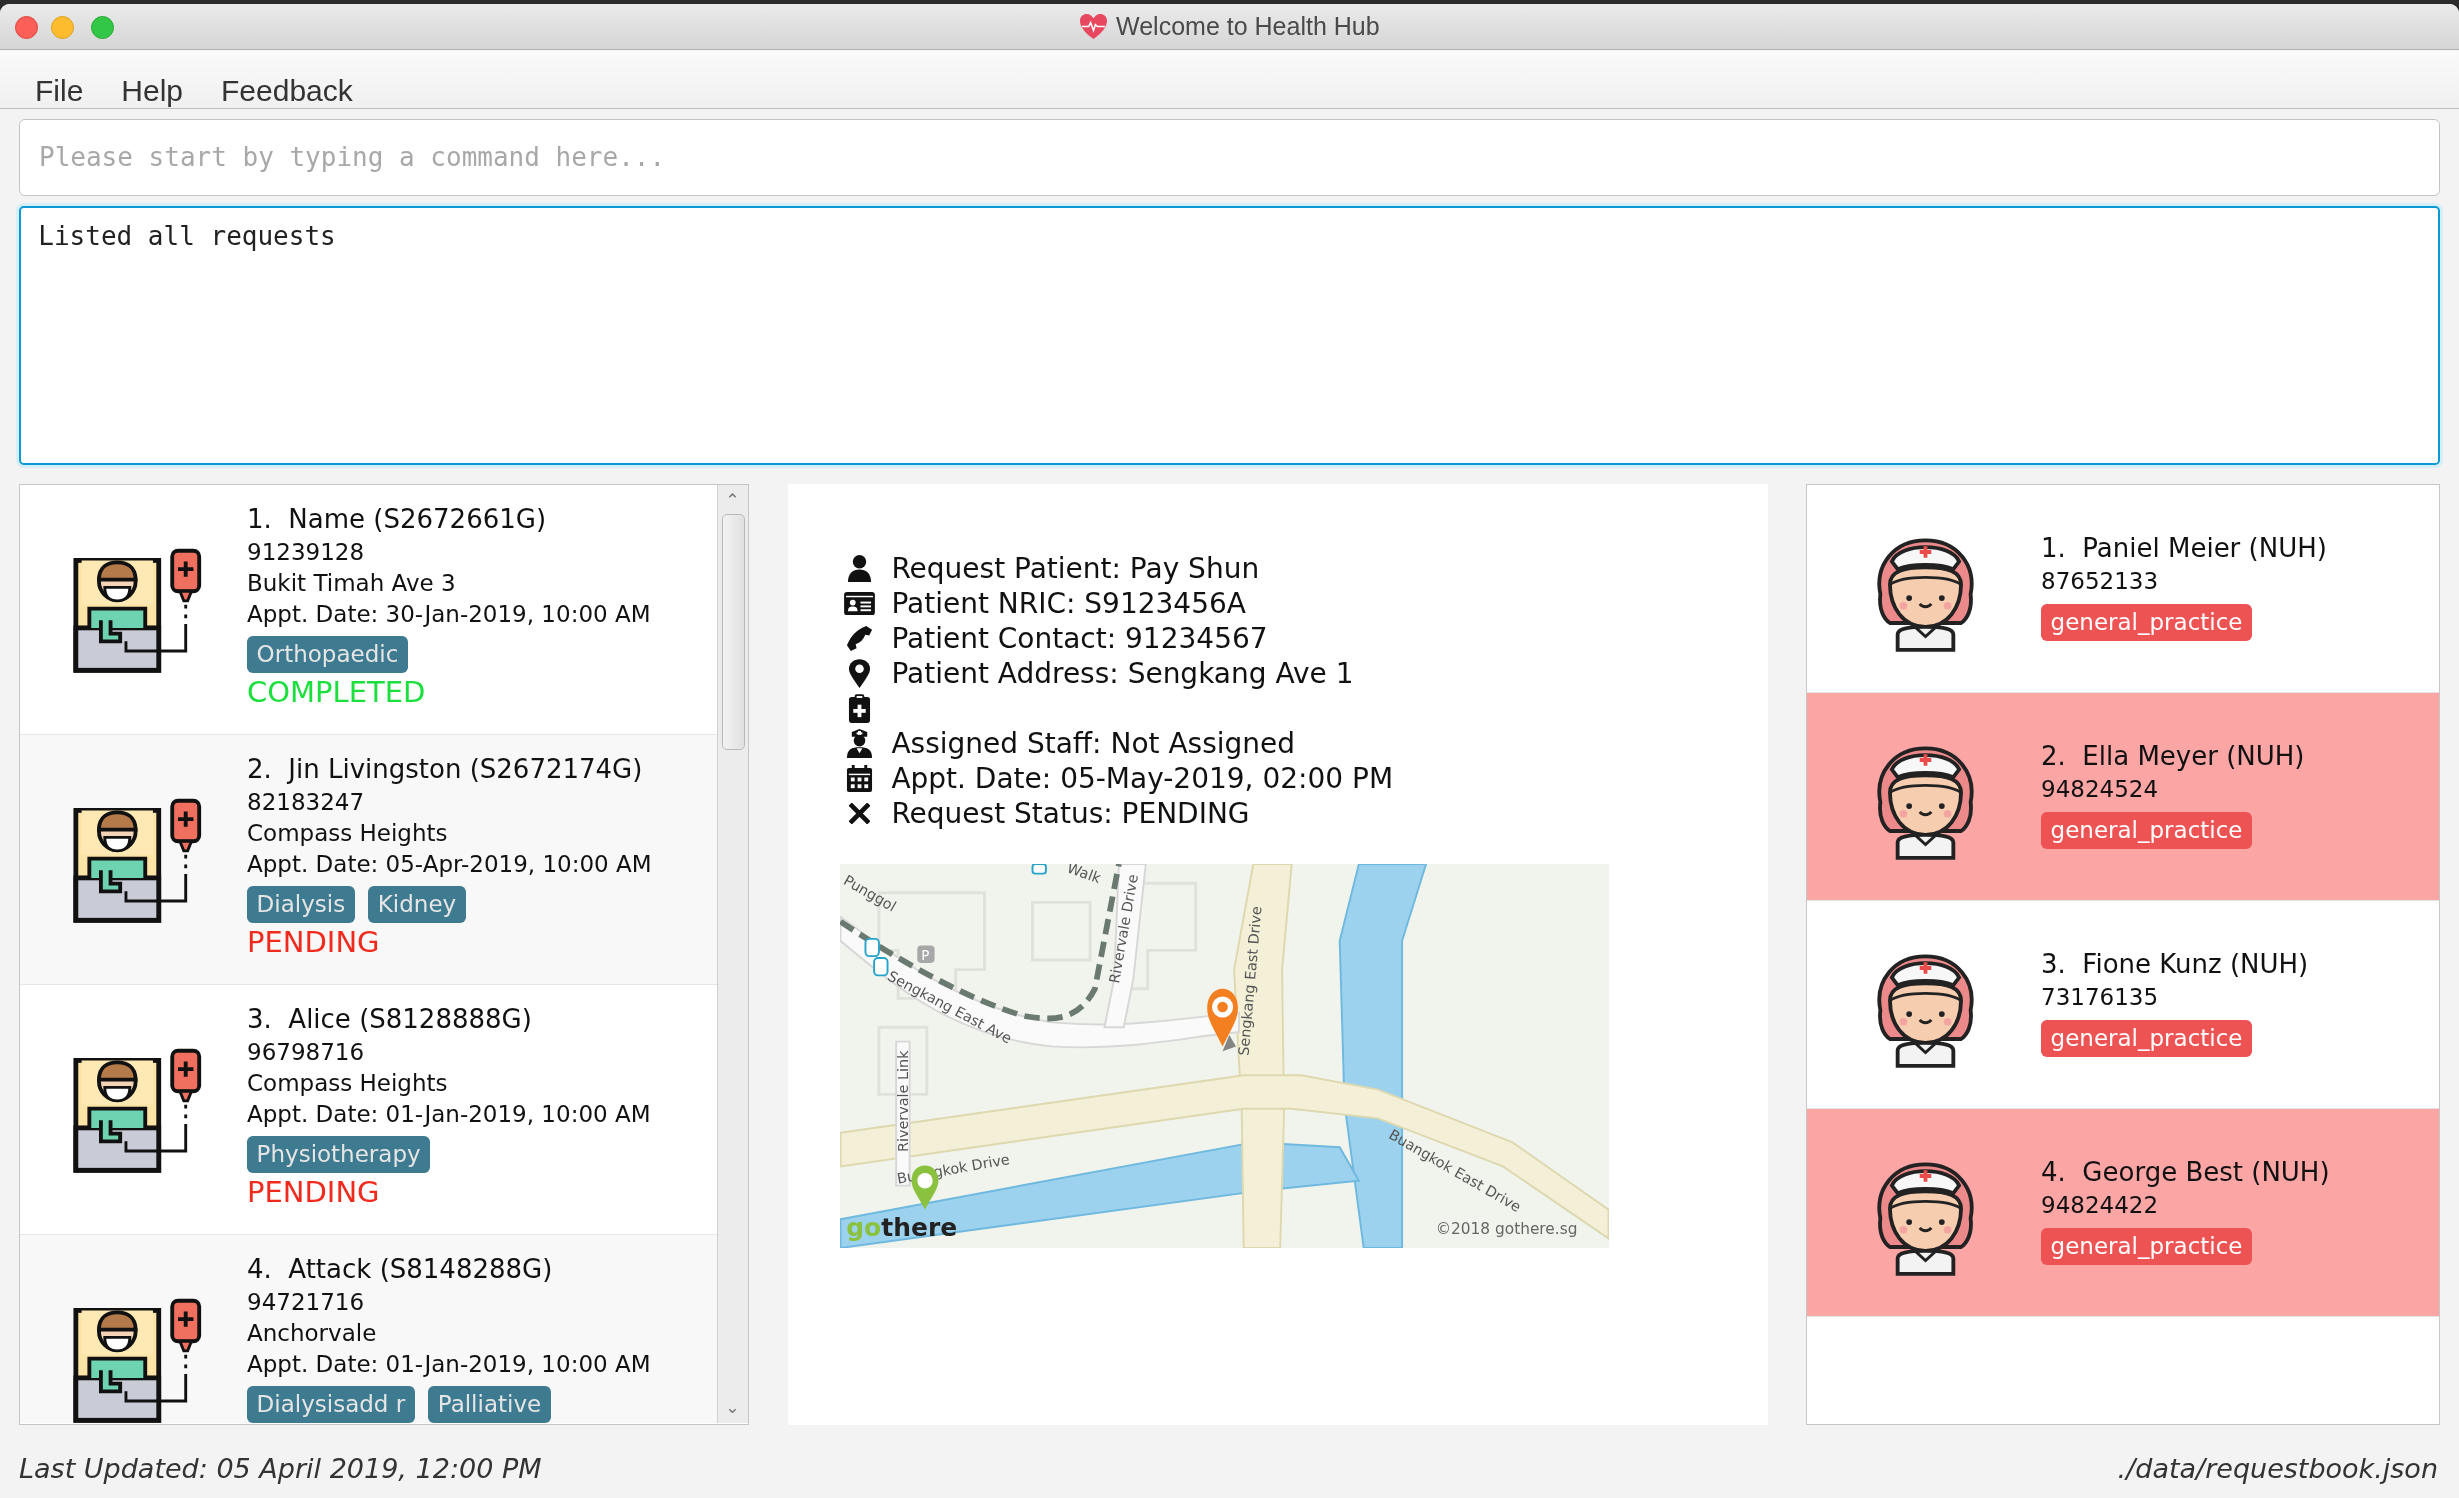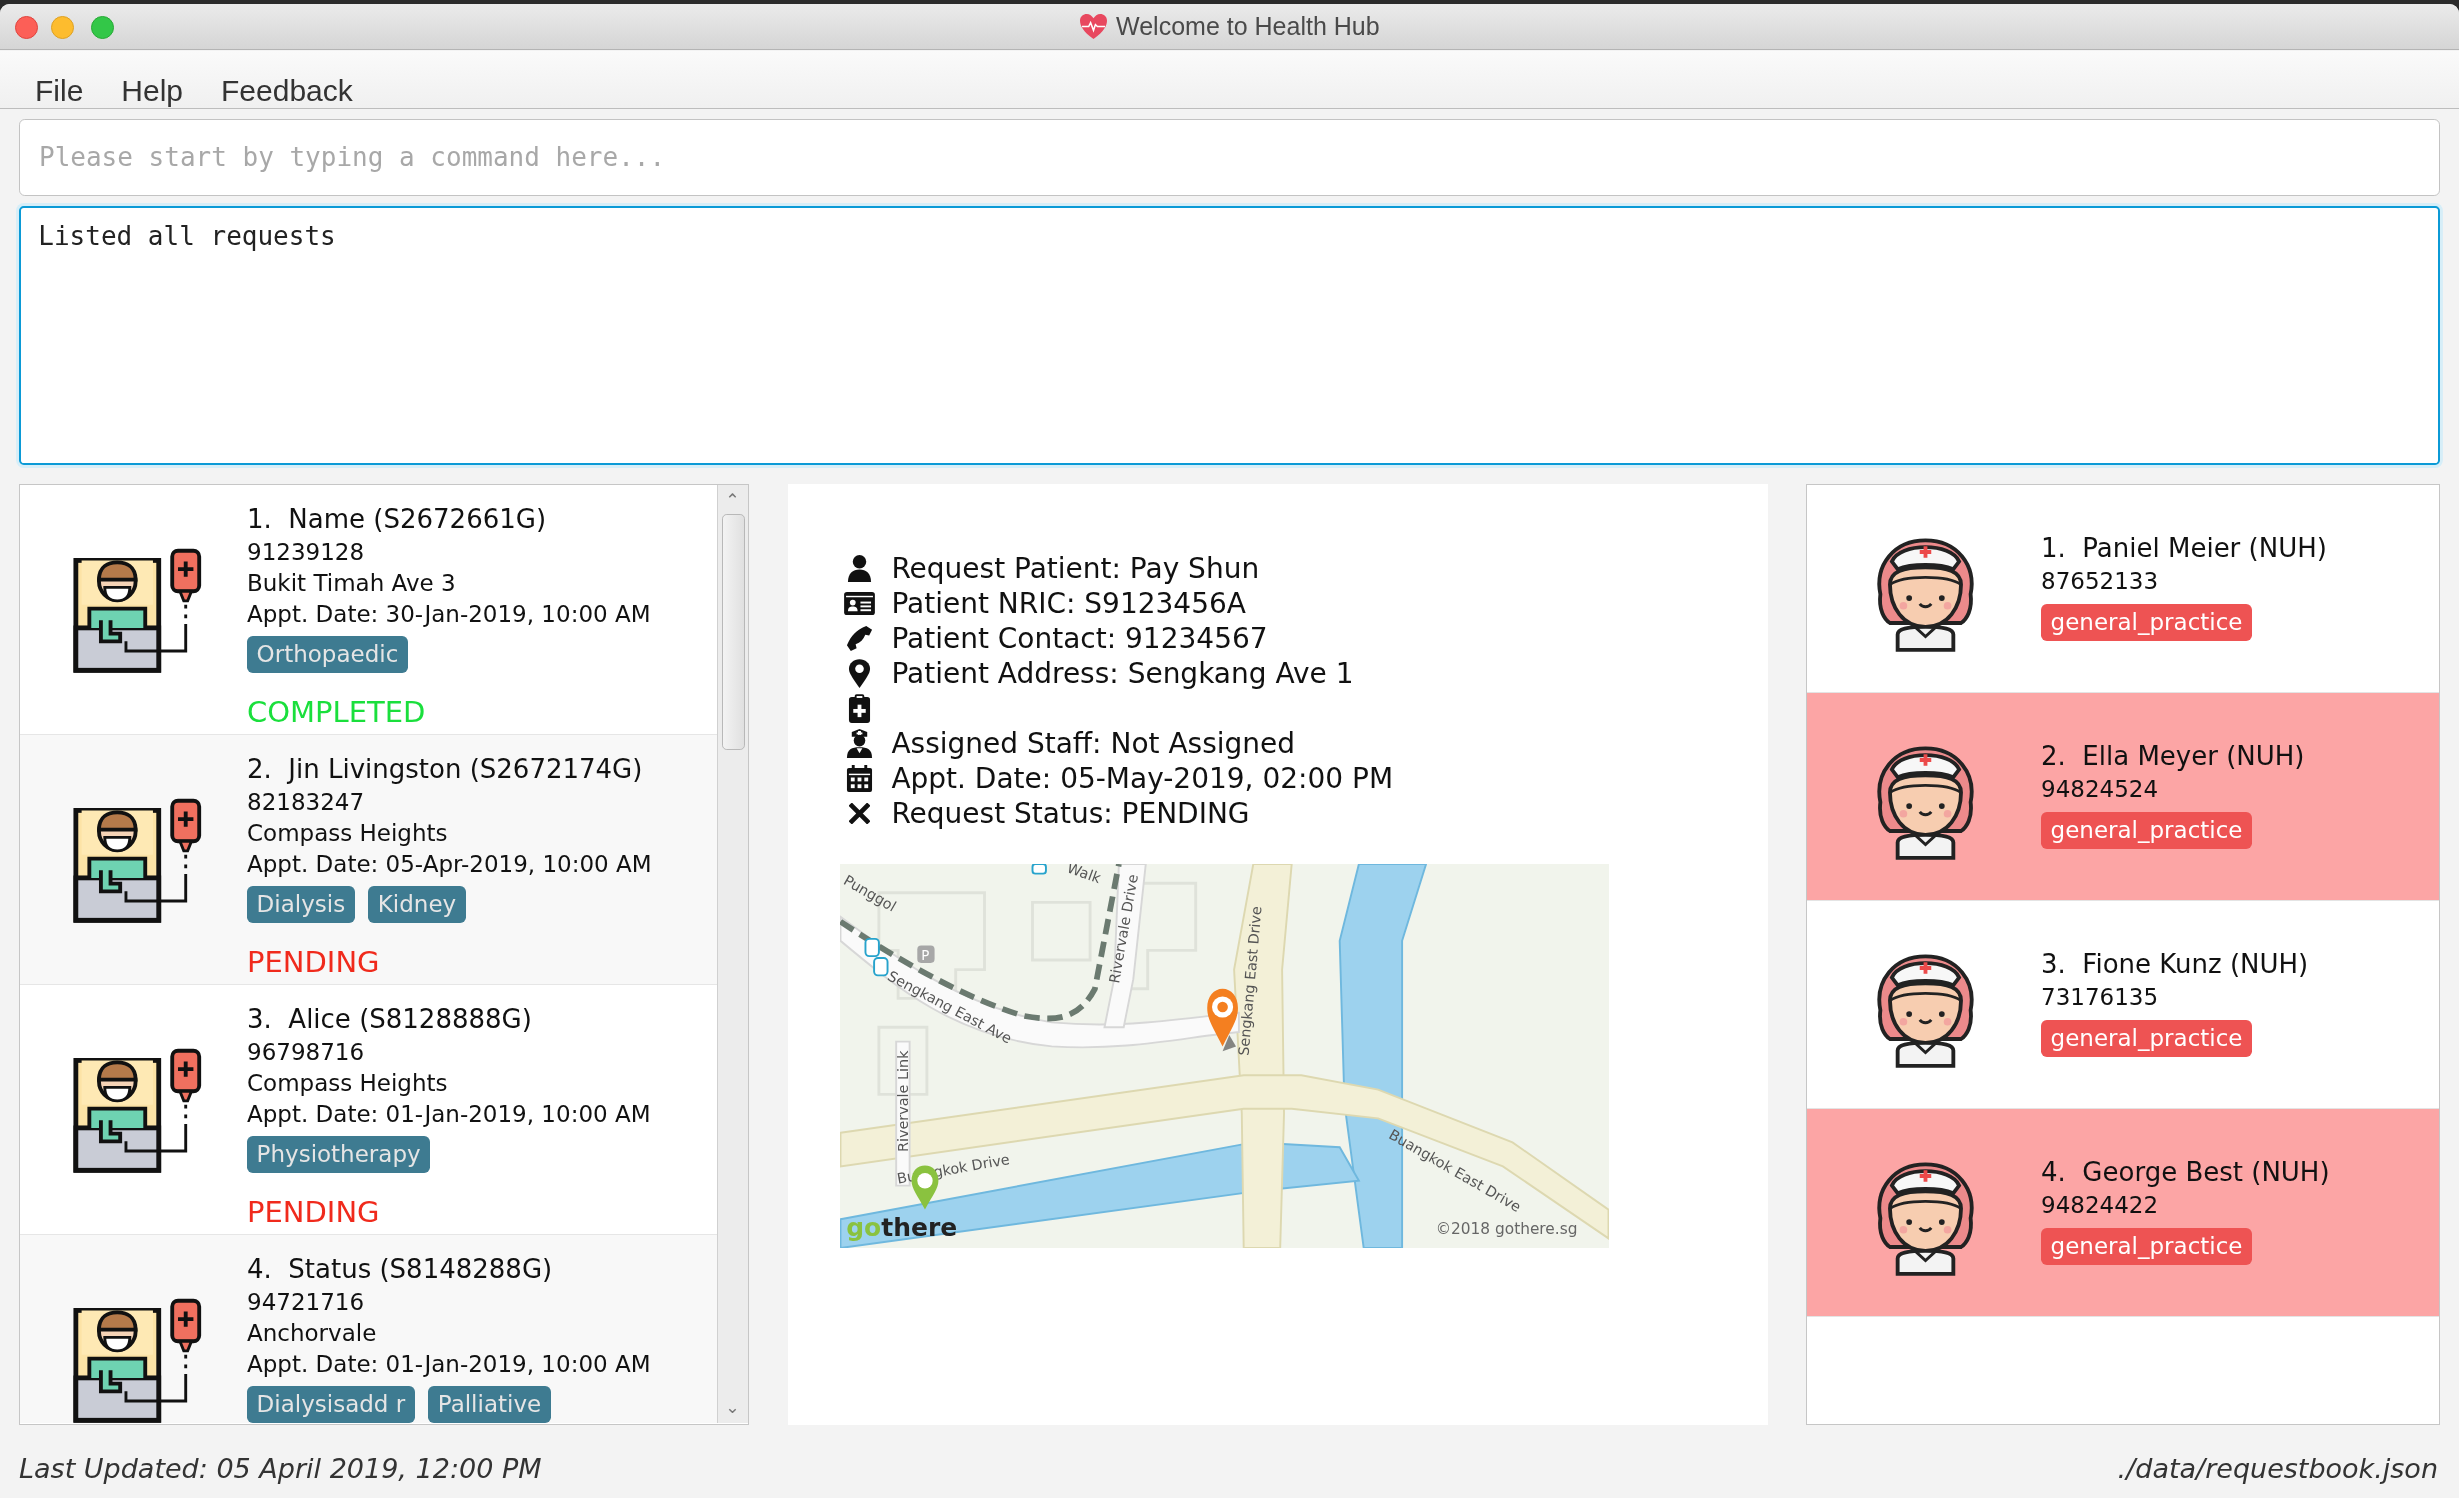--- a/index.html
+++ b/index.html
@@ -21,21 +21,21 @@
   .req-panel { position: absolute; left: 19px; top: 480px; width: 730px; height: 941px; background: #fff; border: 1.9px solid #c6c6c6; overflow: hidden; }
   .req-list { position: absolute; left: 0; top: 0; width: 697px; height: 938px; overflow: hidden; }
   .req-card { position: relative; height: 250px; border-bottom: 1.9px solid #e6e6e6; }
   .req-card.alt { background: #f8f8f8; }
   .req-card .patient-icon { position: absolute; left: 52px; top: 60px; width: 133px; height: 129px; }
   .req-info { position: absolute; left: 227px; top: 17.3px; color: #111; font-family: "DejaVu Sans", sans-serif; }
   .req-name { font-size: 26px; line-height: 35px; }
   .req-line { font-size: 23px; line-height: 31px; }
   .tags { display: flex; gap: 13.4px; margin-top: 5.8px; }
   .tag { background: #3e7b91; color: #e5e5e5; font-size: 23px; padding: 2.9px 9.6px; border-radius: 5.8px; line-height: 31px; }
-  .status { font-size: 29px; line-height: 38px; margin-top: 20px; }
+  .status { font-size: 29px; line-height: 38px; margin-top: 0; }
   .scrollbar { position: absolute; right: 0; top: 0; width: 31px; height: 938px; background: #ececec; border-left: 1.9px solid #d0d0d0; }
   .scroll-up, .scroll-down { position: absolute; left: 0; width: 29px; height: 27px; color: #777; font-size: 17.3px; text-align: center; line-height: 27px; }
   .scroll-up { top: 1.9px; } .scroll-down { bottom: 1.9px; }
   .scroll-thumb { position: absolute; left: 3.8px; top: 29px; width: 23px; height: 236px; background: linear-gradient(90deg, #f3f3f3, #e0e0e0); border: 1.9px solid #b8b8b8; border-radius: 4.8px; }
   .detail-panel { position: absolute; left: 788px; top: 480px; width: 980px; height: 941px; background: #fff; }
   .detail-rows { position: absolute; left: 52px; top: 67px; font-family: "DejaVu Sans", sans-serif; font-size: 28px; color: #111; }
   .detail-row { display: flex; align-items: center; height: 35px; }
   .detail-row .icon { width: 38px; display: inline-flex; justify-content: center; margin-right: 13.4px; }
   .map { position: absolute; left: 52px; top: 380px; width: 769px; height: 384px; background: #f1f4ec; overflow: hidden; }
   .staff-panel { position: absolute; left: 1806px; top: 480px; width: 634px; height: 941px; background: #fff; border: 1.9px solid #c6c6c6; overflow: hidden; }
@@ -197,21 +197,21 @@
     <path d="M30 78 L30 100 L50 100 L50 92 L40 92 L40 78" fill="#6ed3b1" stroke="#111" stroke-width="4"></path>
 
     <rect x="104" y="6" width="28" height="42" rx="6" fill="#f0705f" stroke="#111" stroke-width="4"></rect>
     <path d="M118 17 L118 33 M110 25 L126 25" stroke="#111" stroke-width="4"></path>
     <path d="M112 48 L124 48 L120 58 L116 58Z" fill="#f0705f" stroke="#111" stroke-width="3"></path>
     <path d="M118 62 L118 66 M118 72 L118 76 M118 82 L118 110 L56 110 L56 100" fill="none" stroke="#111" stroke-width="3"></path>
   </svg>
 </div>
           <div class="req-info">
       <div class="req-name">
-        <span>4.</span>&nbsp; <span>Status</span>&nbsp;<span>(S8148288G)</span>
+        <span>4.</span>&nbsp; <span>Attack</span>&nbsp;<span>(S8148288G)</span>
       </div>
       <div class="req-line">94721716</div>
       <div class="req-line">Anchorvale</div>
       <div class="req-line">Appt. Date: 01-Jan-2019, 10:00 AM</div>
       <div class="tags">
         <span class="tag">Dialysisadd r</span>
               <span class="tag">Palliative</span>
       </div>
       <div class="status" style="color:#f02a1c"></div>
           </div>

